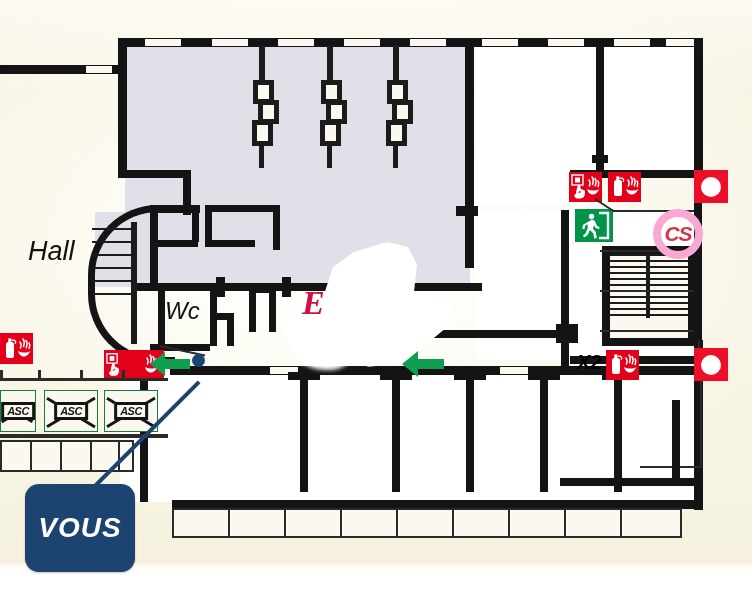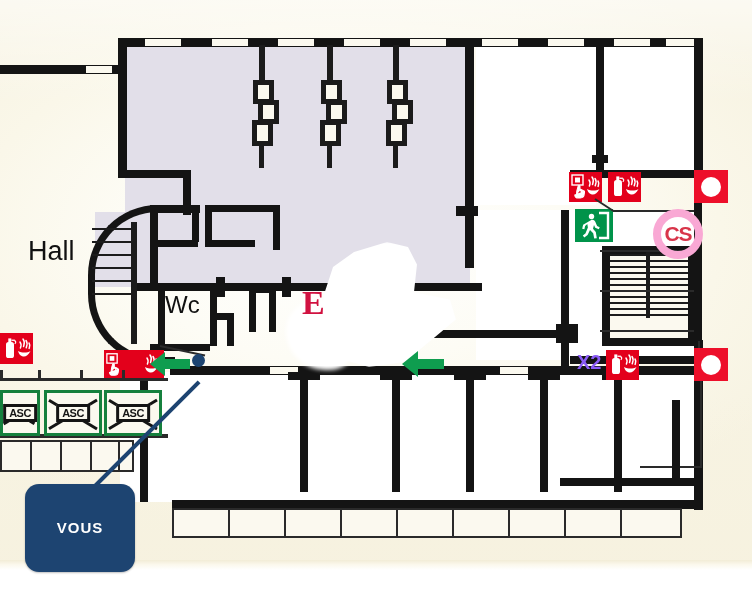--- a/index.html
+++ b/index.html
@@ -1,17 +1,17 @@
 <!DOCTYPE html>
 <html><head>
 <meta charset="utf-8">
 <style>
   html,body{margin:0;padding:0;background:#ffffff;}
   body{width:752px;height:600px;overflow:hidden;font-family:"Liberation Sans",sans-serif;}
-  #stage{position:relative;width:752px;height:600px;background:#ffffff;}
+  #stage{position:relative;width:752px;height:600px;background:#ffffff;font-style:italic;}
 
   
   .paper{
     position:absolute;left:0;top:0;width:752px;height:566px;
     background:
       radial-gradient(ellipse 520px 300px at 46% 42%, #ffffff 0%, #fdfcf5 42%, #faf7e9 72%, #f7f3e2 100%);
   }
   .paper:after{
     content:"";position:absolute;left:0;top:0;right:0;bottom:0;
     background:linear-gradient(180deg, rgba(255,255,255,.55) 0%, rgba(255,255,255,0) 18%, rgba(250,246,228,0) 70%, rgba(246,241,222,.6) 100%);
@@ -45,28 +45,28 @@
 
   .alarm-pt{position:absolute;background:#ed0f2a;display:flex;align-items:center;justify-content:center;}
   .alarm-pt i{display:block;background:#ffffff;border-radius:50%;}
 
   .cs-mark{
     position:absolute;border:8px solid #f9a8d4;border-radius:50%;
     color:#d8354a;font-weight:700;display:flex;align-items:center;justify-content:center;
     letter-spacing:-1px;background:transparent;
   }
   .e-mark{position:absolute;color:#d11240;font-weight:700;font-family:"Liberation Serif",serif;}
-  .x2-mark{position:absolute;color:#8b5cf6;font-weight:700;}
+  .x2-mark{position:absolute;color:#000000;font-weight:700;}
 
   .arrow-g{position:absolute;}
 
   .lbl{position:absolute;color:#111;}
 
   
-  .asc{position:absolute;border:3px solid #15803d;background:#fbf9ef;}
+  .asc{position:absolute;border:1px solid #15803d;background:#fbf9ef;}
   .asc .x1,.asc .x2l{position:absolute;left:-2px;top:50%;width:107%;height:3px;background:#141414;transform-origin:center;}
   .asc .x1{transform:rotate(31deg);}
   .asc .x2l{transform:rotate(-31deg);}
   .asc b{
     position:absolute;left:50%;top:50%;transform:translate(-50%,-50%);
     background:#fbf9ef;border:3px solid #141414;padding:0 3px;
     font-size:11px;font-weight:700;color:#141414;letter-spacing:-.5px;line-height:12px;
   }
 
   
@@ -248,21 +248,21 @@
 
   <div class="w" style="left:560px;top:478px;width:140px;height:8px;"></div>
   <div class="w" style="left:672px;top:400px;width:8px;height:86px;"></div>
 
   <div class="glare" style="left:318px;top:242px;width:150px;height:125px;
               clip-path:polygon(24% 8%, 46% 0%, 60% 4%, 66% 18%, 64% 40%, 88% 46%, 92% 62%, 76% 78%, 58% 96%, 34% 100%, 10% 92%, 0% 70%, 4% 42%, 10% 20%);
               filter:blur(1.2px);"></div>
   <div class="glare" style="left:286px;top:300px;width:70px;height:70px;border-radius:48% 52% 40% 60%;filter:blur(2px);"></div>
 
   <div class="lbl" style="left:28px;top:236px;font-size:27px;">Hall</div>
-  <div class="lbl" style="left:165px;top:291px;font-size:24px;">Wc</div>
+  <div class="lbl" style="left:165px;top:297px;font-size:24px;">Wc</div>
   <div class="e-mark" style="left:302px;top:286px;font-size:34px;line-height:34px;">E</div>
   <div class="x2-mark" style="left:577px;top:351px;font-size:20px;">X2</div>
   <div class="cs-mark" style="left:653px;top:209px;width:34px;height:34px;font-size:21px;">CS</div>
 
   <div class="pic pic-red" style="left:569px;top:172px;width:33px;height:30px;">
     <svg width="31" height="28" viewBox="0 0 31 28">
       <rect x="2" y="2" width="11" height="10" fill="none" stroke="#fff" stroke-width="1.4"></rect>
       <rect x="5" y="4.5" width="5" height="5" fill="#fff"></rect>
       <path d="M6.5 22 c0-4 1-7 1.6-8.6 c.4-1.1 2-1 1.9.3 l-.3 4.2 M9.7 17.4 c.2-1.4 2-1.3 1.9.2 l-.2 2 M11.4 17.9 c.2-1.2 1.8-1.1 1.7.2 l-.1 1.6 M13 18.6 c.2-1 1.6-.9 1.5.2 l-.2 1.8 c-.1 2.6-1.6 4.4-4 4.4 h-2 c-2 0-3.4-1.4-3.6-3.4" fill="#fff" stroke="#fff" stroke-width="1.1" stroke-linejoin="round"></path>
       <path d="M22 4 c2.5 3 1 5.5 .5 7.5 M25 5.5 c2.2 3 .6 5.8 .2 7.2 M19 7 c2 2.6 .8 4.8 .4 6 M28 8 c1.6 2.3 .4 4.4 .1 5.4" stroke="#fff" stroke-width="1.5" fill="none" stroke-linecap="round"></path>
@@ -374,16 +374,16 @@
   <div class="tw" style="left:0px;top:440px;width:134px;height:32px;border:2px solid #2a2a2a;background:#fbf9ef;box-sizing:border-box;"></div>
   <div class="tw" style="left:30px;top:440px;width:2px;height:32px;"></div>
   <div class="tw" style="left:60px;top:440px;width:2px;height:32px;"></div>
   <div class="tw" style="left:90px;top:440px;width:2px;height:32px;"></div>
   <div class="tw" style="left:118px;top:440px;width:2px;height:32px;"></div>
 
   <div class="leader" style="left:93px;top:486px;width:150px;height:4px;transform:rotate(-45deg);"></div>
   <div class="leader-dot" style="left:192px;top:354px;width:13px;height:13px;"></div>
 
   <div class="yah" style="left:25px;top:484px;width:110px;height:88px;">
-    <span style="font-size:15px;">VOUS</span>
+    <span style="font-size:28px;">VOUS</span>
   </div>
 
 </div>
 
 </body></html>

